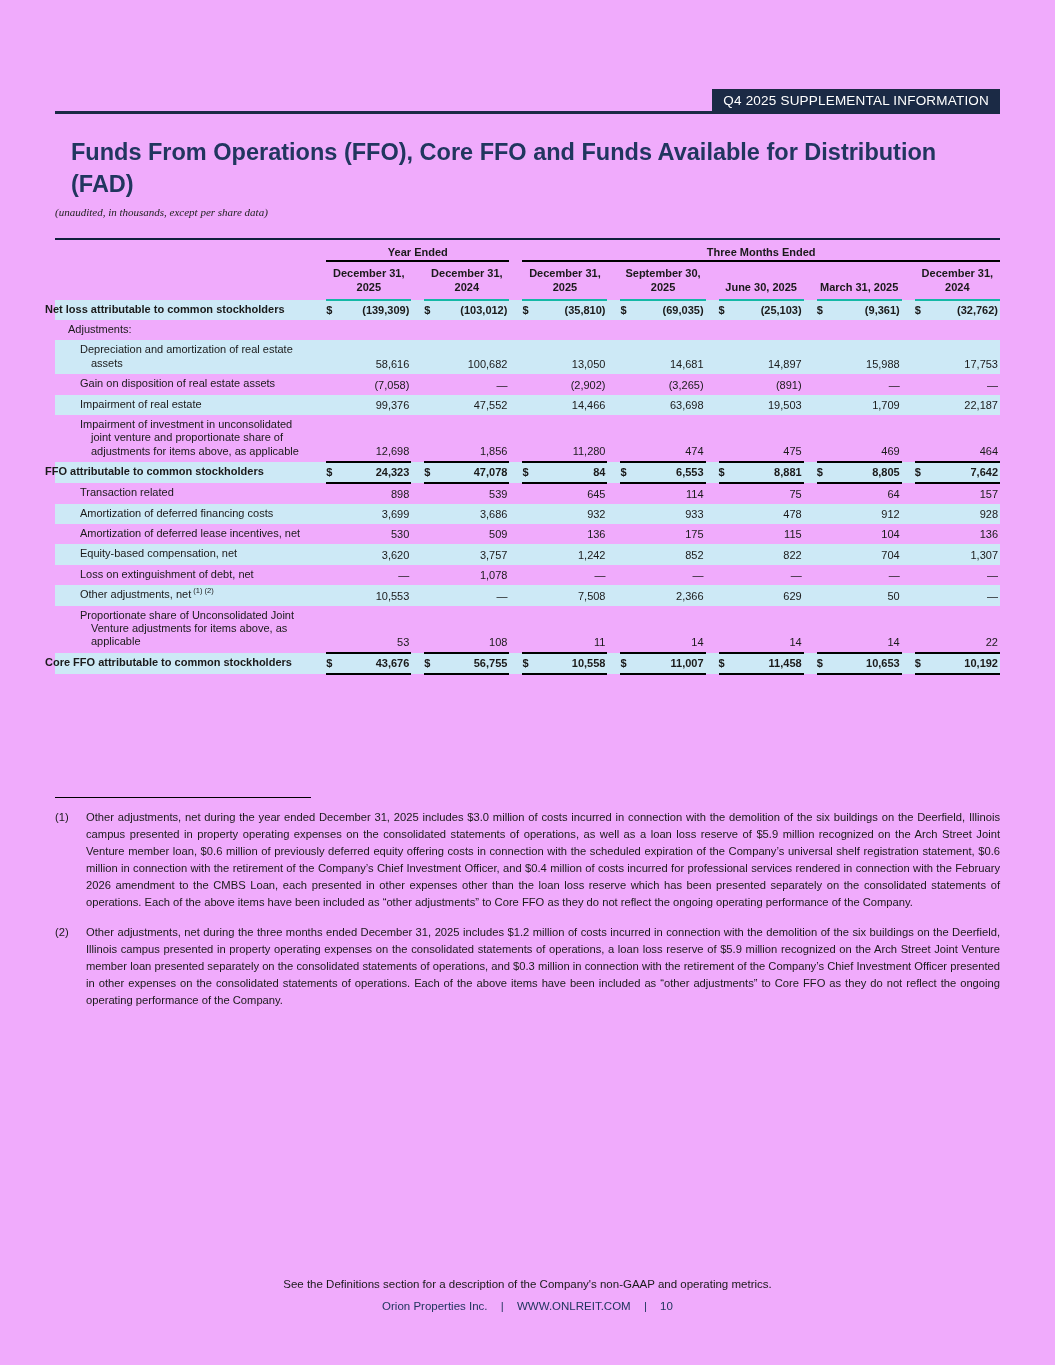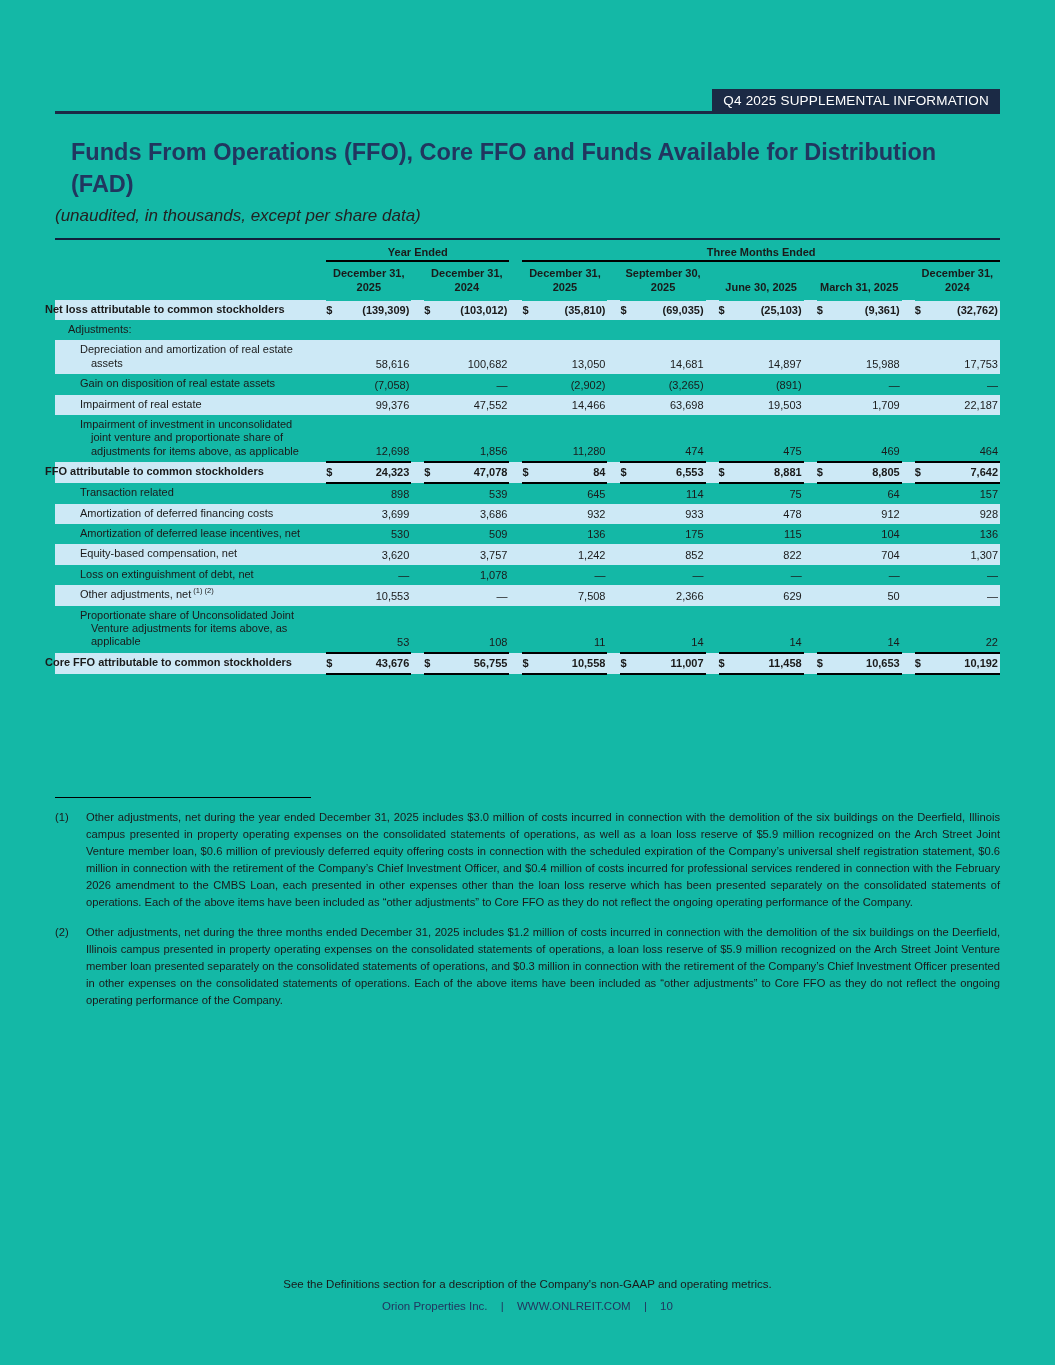--- a/index.html
+++ b/index.html
@@ -1,28 +1,28 @@
 <!DOCTYPE html>
 <html><head>
 <meta charset="utf-8">
 <style>
   * { margin:0; padding:0; box-sizing:border-box; }
   html,body { background:#ffffff; }
   body { font-family:"Liberation Sans", sans-serif; color:#1a1a1a; }
-  .page { position:relative; width:1055px; height:1365px; background:#14b8a6; overflow:hidden; }
+  .page { position:relative; width:1055px; height:1365px; background:#f0abfc; overflow:hidden; }
 
   
   .hdr-rule { position:absolute; left:55px; right:55px; top:111px; height:3px; background:#1b2a45; }
   .badge { position:absolute; right:55px; top:89px; background:#1b2a45; color:#fff;
            font-size:13.5px; letter-spacing:.2px; padding:4px 11px 5px; white-space:nowrap; }
 
   
   .title { position:absolute; left:71px; top:136px; width:930px; color:#21365f;
            font-size:23.5px; font-weight:bold; line-height:1.38; }
-  .subtitle { position:absolute; left:55px; top:206px; font-size:17px; font-style:italic; color:#222; }
+  .subtitle { position:absolute; left:55px; top:206px; font-size:11px; font-style:italic; color:#222;font-family:Liberation Serif, serif; }
 
   
   .tablewrap { position:absolute; left:55px; top:238px; width:945px; }
   table.fin { width:945px; border-collapse:collapse; table-layout:fixed;
               border-top:2.5px solid #10203c; font-size:11px; }
   col.c-lbl { width:258px; }
   col.c-gap { width:13px; }
   col.c-num { width:85px; }
   td, th { font-size:11px; vertical-align:bottom; }
   .grp { font-weight:bold; text-align:center; padding:6px 0 2px; border-bottom:2px solid #000; }

